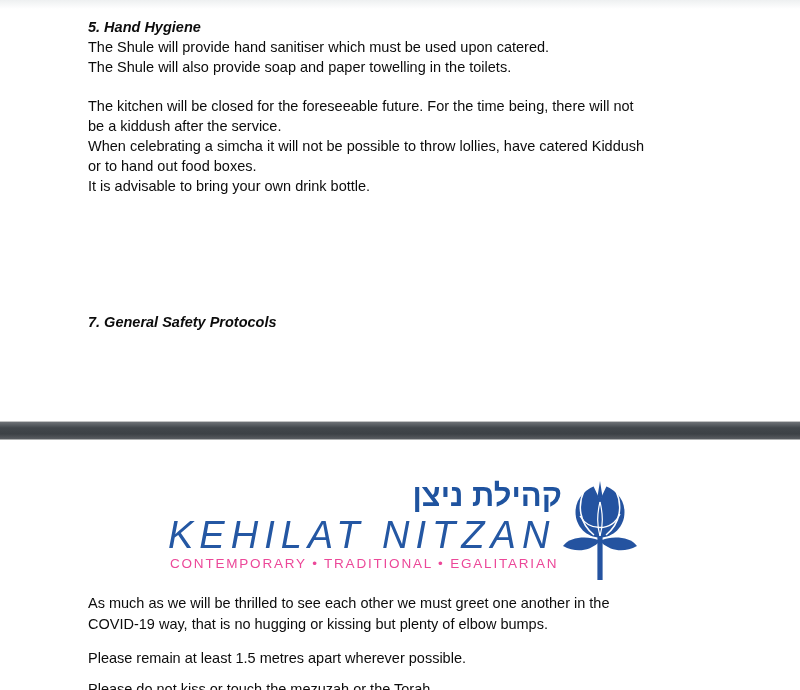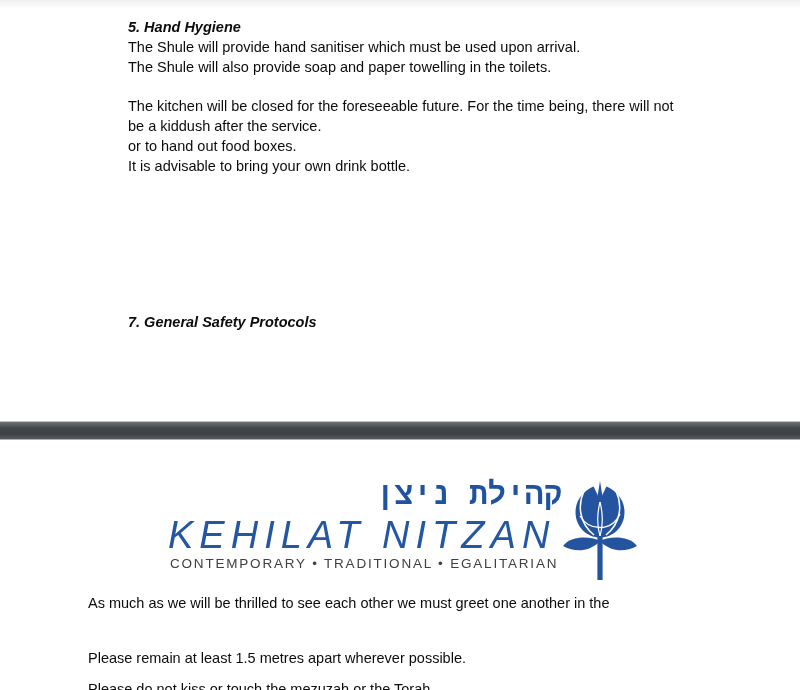--- a/index.html
+++ b/index.html
@@ -9,80 +9,81 @@
     background: #ffffff;
     overflow: hidden;
     font-family: "Liberation Sans", sans-serif;
     color: #0c0c0c;
   }
   .top-shade {
     position: absolute; left: 0; top: 0; width: 800px; height: 9px;
     background: linear-gradient(#eef0f1, #ffffff);
   }
   
-  .doc-section { position: absolute; left: 88px; margin-left: 40px; }
+  .doc-section { position: absolute; left: 88px; }
   .doc-line, .doc-heading {
     font-size: 14.5px;
     line-height: 20px;
     white-space: nowrap;
   }
   .doc-heading { font-weight: bold; font-style: italic; }
   
   .page-divider {
     position: absolute; left: 0; top: 421px; width: 800px; height: 17px;
     background: linear-gradient(#6e7277, #42474c 35%, #3c4146 70%, #585c61);
     border-top: 1px solid #c2c3c4;
     border-bottom: 1px solid #aeb0b1;
   }
   
   .logo-hebrew {
     position: absolute; left: 170px; top: 474px; width: 392px;
     text-align: right;
-    font-family: Liberation Mono, monospace;
+    font-family: Liberation Sans, sans-serif;
     font-weight: bold;
     font-size: 31px; line-height: 44px;
     color: #1f539f;
     white-space: nowrap;
   }
   .logo-name {
     position: absolute; left: 168px; top: 514px; width: 400px;
     font-size: 38px; line-height: 42px;
     letter-spacing: 6px;
     color: #2457a3;
     white-space: nowrap;
     font-style: italic;
   }
   .logo-tagline {
     position: absolute; left: 170px; top: 555px; width: 400px;
     font-size: 13.5px; line-height: 18px;
     letter-spacing: 1.8px;
-    color: #404040;
+    color: #ec4899;
     white-space: nowrap;
   }
   .logo-flower { position: absolute; left: 561px; top: 481px; }
   
   .p2 { position: absolute; left: 88px; }
   .p2 .doc-line { line-height: 21px; }
 </style>
 </head>
 <body>
 
 <div class="top-shade"></div>
 
 <div>
 
   <div class="doc-section" style="top:17px">
     <div class="doc-heading">5. Hand Hygiene</div>
-    <div class="doc-line">The Shule will provide hand sanitiser which must be used upon arrival.</div>
+    <div class="doc-line">The Shule will provide hand sanitiser which must be used upon catered.</div>
     <div class="doc-line">The Shule will also provide soap and paper towelling in the toilets.</div>
   </div>
 
   <div class="doc-section" style="top:96px">
     <div class="doc-line">The kitchen will be closed for the foreseeable future. For the time being, there will not</div>
     <div class="doc-line">be a kiddush after the service.</div>
+    <div class="doc-line">When celebrating a simcha it will not be possible to throw lollies, have catered Kiddush</div>
     <div class="doc-line">or to hand out food boxes.</div>
     <div class="doc-line">It is advisable to bring your own drink bottle.</div>
   </div>
 
   <div class="doc-section" style="top:312px">
     <div class="doc-heading">7. General Safety Protocols</div>
   </div>
 
 </div>
 
@@ -111,20 +112,21 @@
 
       <rect x="36.4" y="55" width="5.2" height="44" fill="#2453a0"></rect>
 
       <path d="M37 62 C28 70 15 72 2 65 C9 55 28 55 37 59 Z" fill="#2453a0"></path>
       <path d="M41 62 C50 70 63 72 76 65 C69 55 50 55 41 59 Z" fill="#2453a0"></path>
     </svg>
   </div>
 
   <div class="p2" style="top:593px">
     <div class="doc-line">As much as we will be thrilled to see each other we must greet one another in the</div>
+    <div class="doc-line">COVID-19 way, that is no hugging or kissing but plenty of elbow bumps.</div>
   </div>
 
   <div class="p2" style="top:648px">
     <div class="doc-line">Please remain at least 1.5 metres apart wherever possible.</div>
   </div>
 
   <div class="p2" style="top:679px">
     <div class="doc-line">Please do not kiss or touch the mezuzah or the Torah.</div>
   </div>
 

